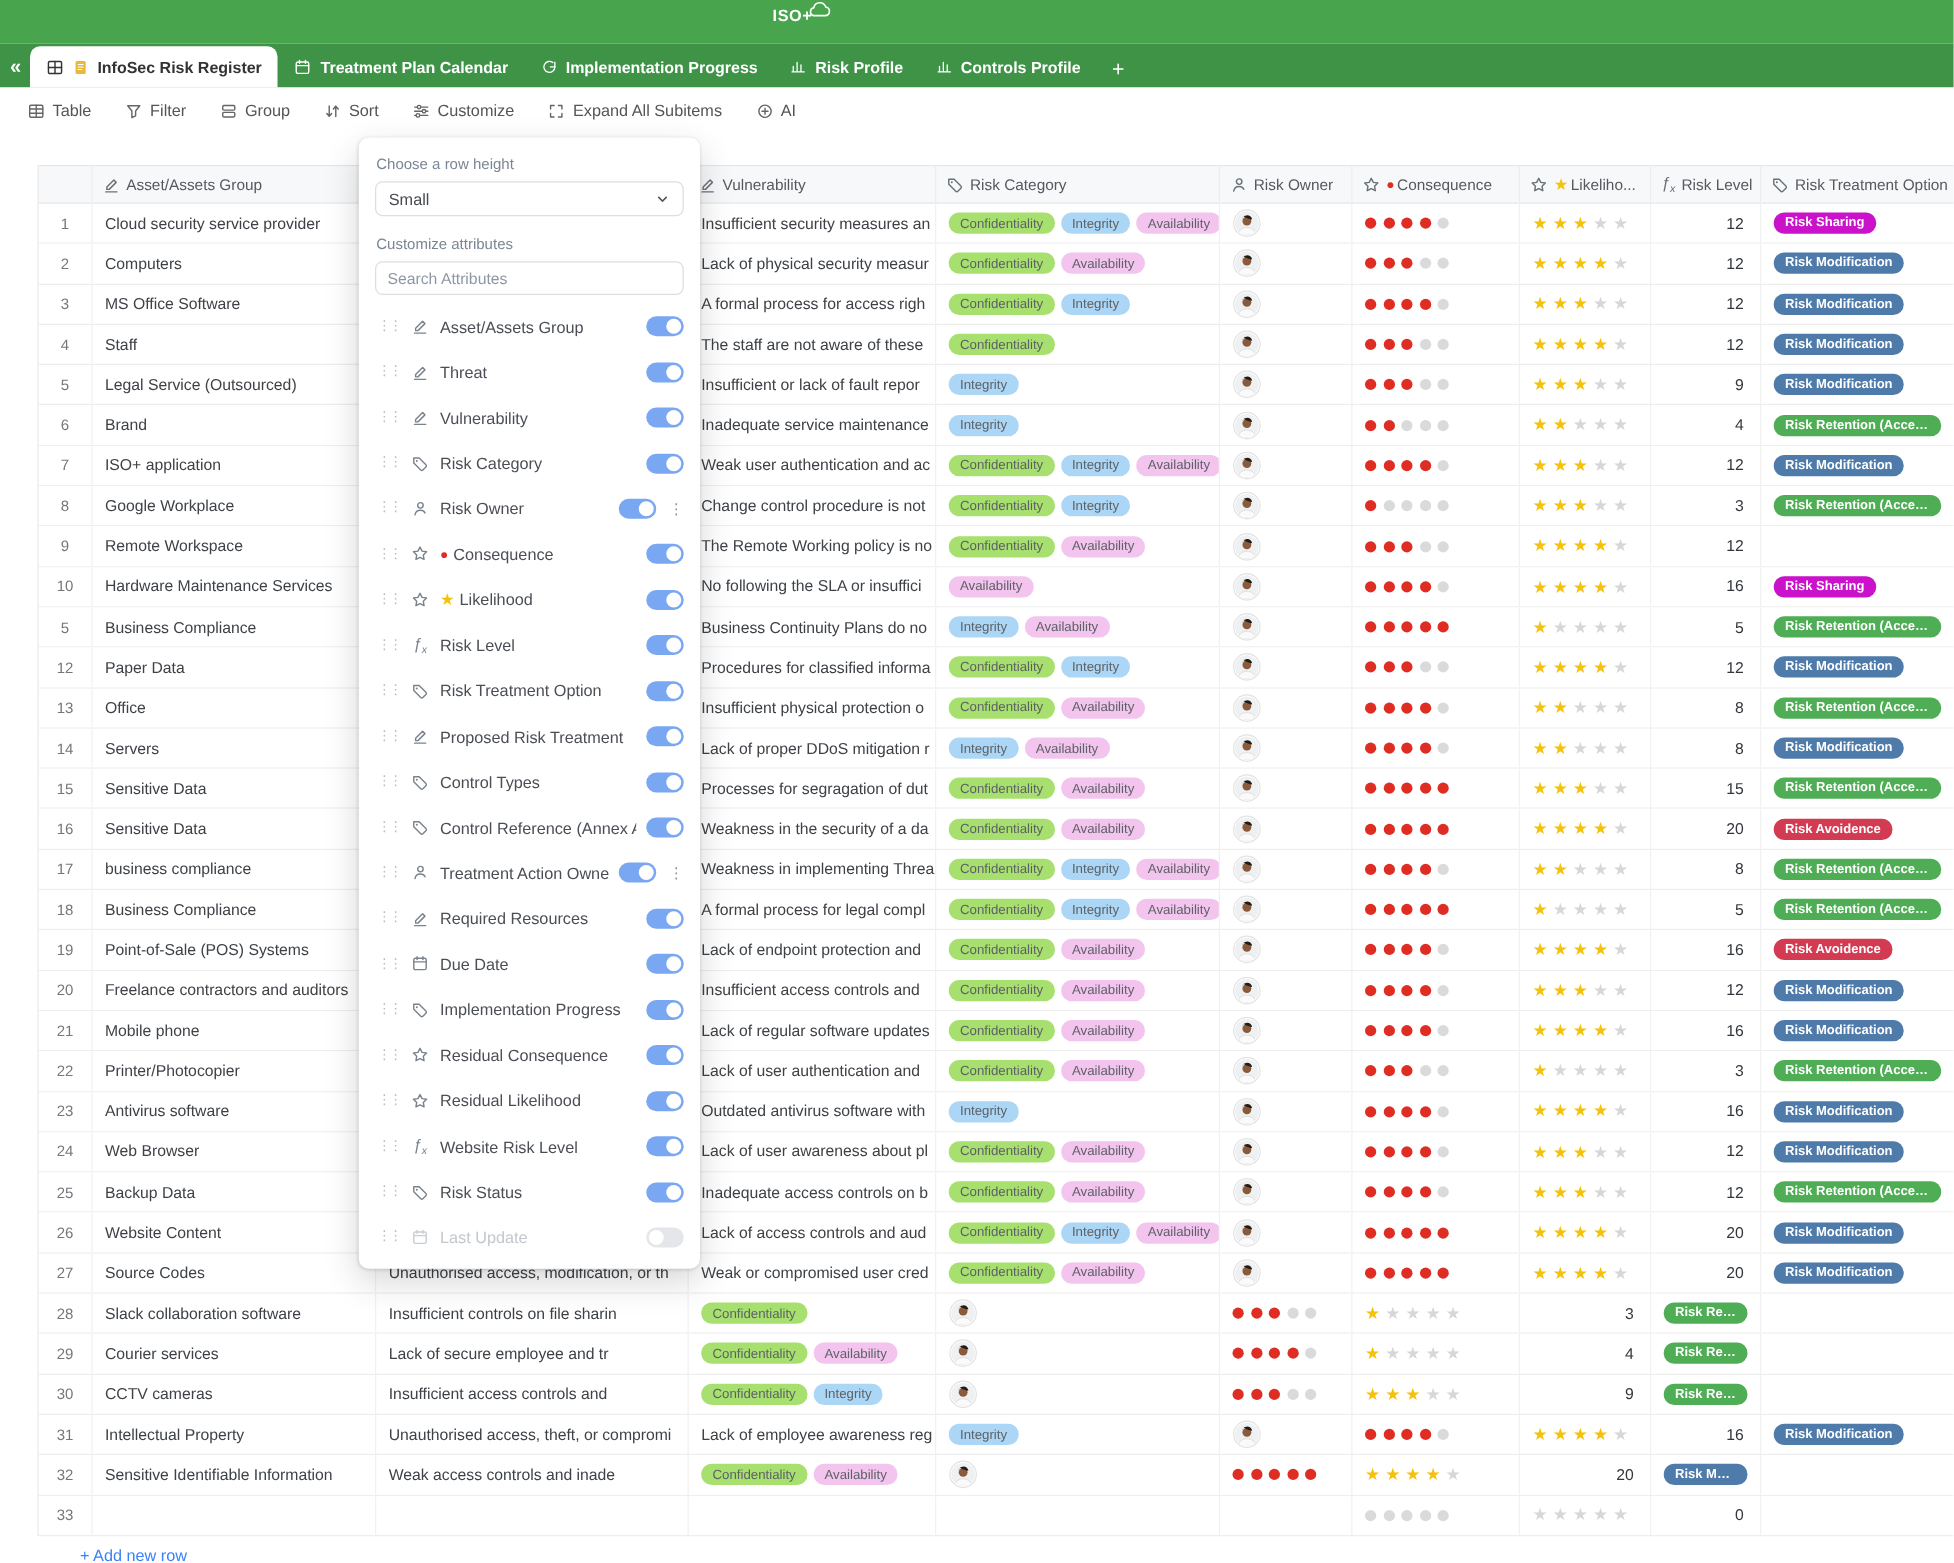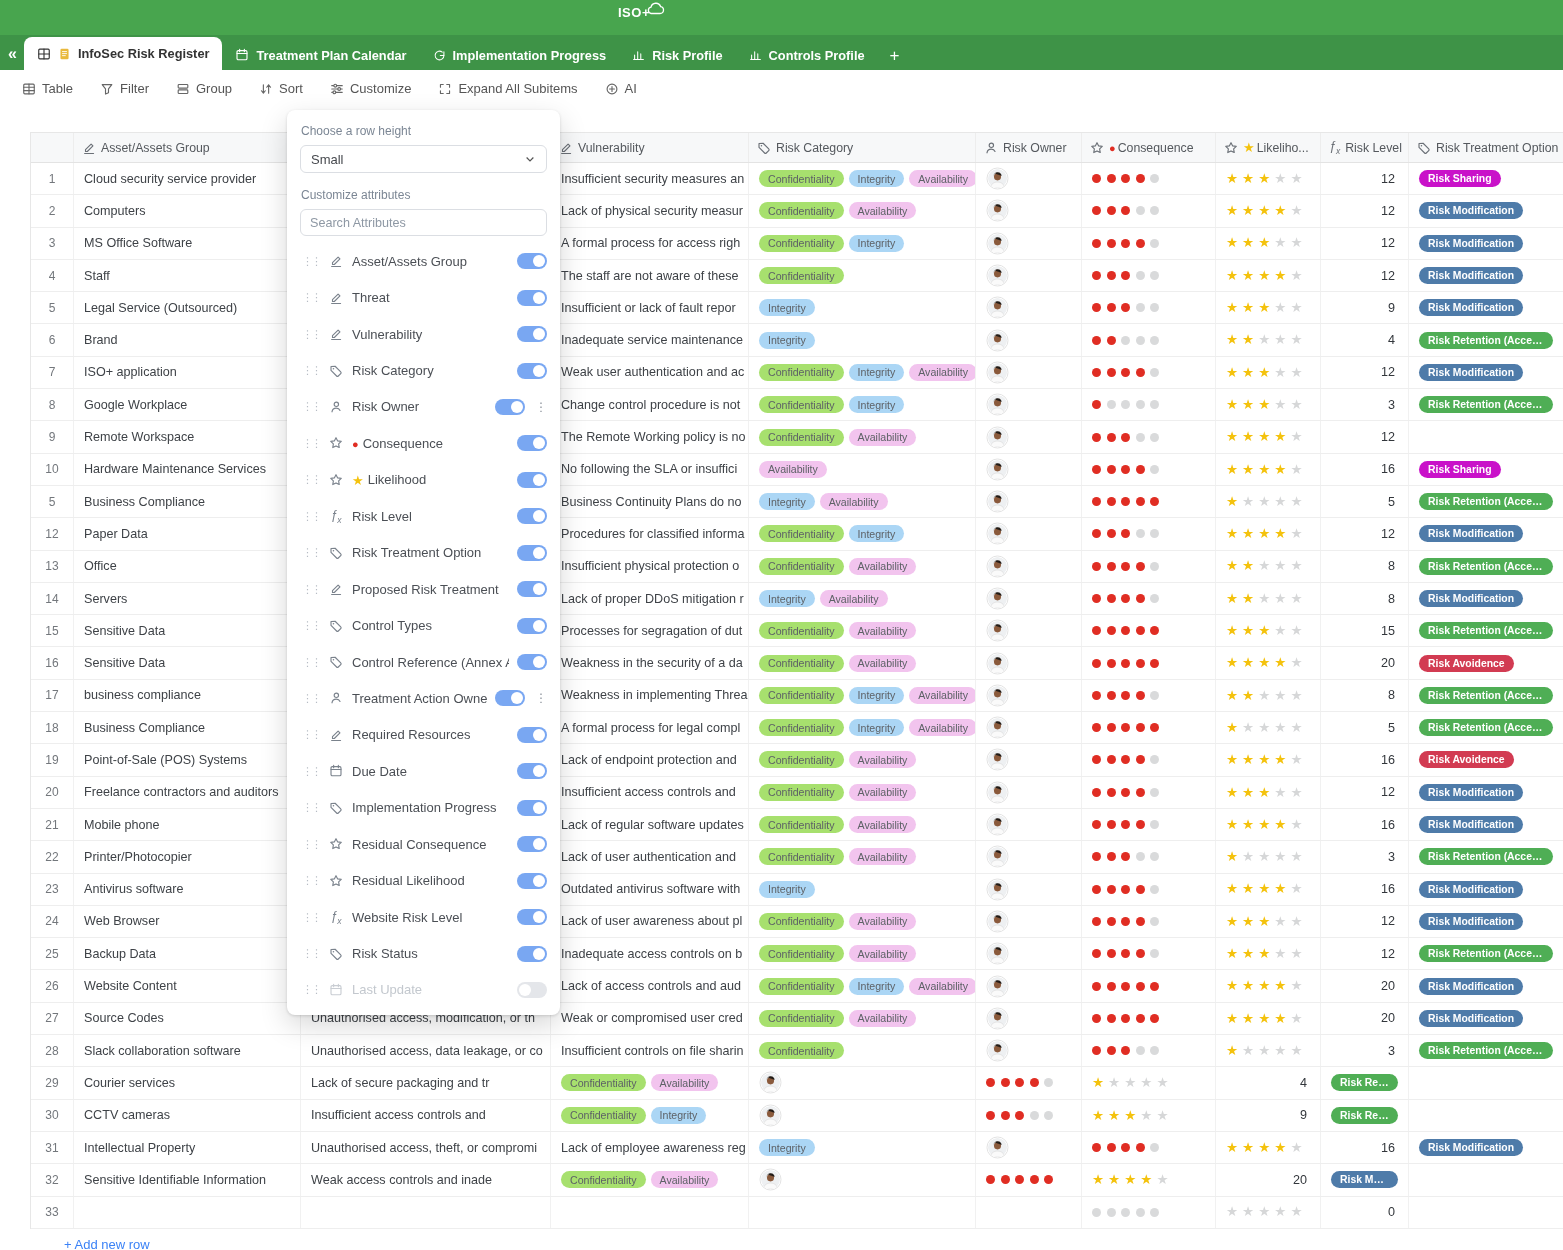--- a/index.html
+++ b/index.html
@@ -81,21 +81,21 @@
     <span class="cloud">
       <svg width="20" height="14" viewBox="0 0 20 14" fill="none" stroke="#fff" stroke-width="1.3">
         <path d="M5 12.5h9a3.5 3.5 0 0 0 .6-6.95A5 5 0 0 0 5 6.2 3.2 3.2 0 0 0 5 12.5z"></path>
       </svg>
     </span>
   </div>
 </div>
 
 <div class="tabbar">
   <span class="collapse-btn">«</span>
-  <span id="tabs-host" style="display:flex;align-items:flex-end;">
+  <span id="tabs-host" style="display:flex;align-items:center;">
       <div class="tab active">
         <span class="t-ic">
           <svg width="14" height="14" viewBox="0 0 16 16" fill="none" stroke="currentColor" stroke-width="1.3" stroke-linecap="round" stroke-linejoin="round">
             <rect x="2" y="2.5" width="12" height="11" rx="1.2"></rect>
             <path d="M2 8h12M8 2.5v11"></path>
           </svg>
         </span>
         <span class="t-ic">
           <svg width="13" height="14" viewBox="0 0 16 16">
             <rect x="3" y="1.5" width="10" height="13" rx="1.5" fill="#e9b93c"></rect>
@@ -1476,21 +1476,20 @@
           <span class="star" style="color: rgb(214, 215, 216);">★</span>
         </div>
         <div class="td level">20</div>
         <div class="td">
           <span class="treat-chip" style="background: rgb(78, 123, 169);">Risk Modification</span>
         </div>
       </div>
       <div class="trow">
         <div class="td num">28</div>
         <div class="td">Slack collaboration software</div>
-        <div class="td">Unauthorised access, data leakage, or co</div>
         <div class="td">Insufficient controls on file sharin</div>
         <div class="td">
           <span class="cat-chip" style="background: rgb(167, 224, 110);">Confidentiality</span>
         </div>
         <div class="td">
           <span class="avatar">
             <svg width="23" height="23" viewBox="0 0 24 24">
               <circle cx="12" cy="12" r="11" fill="#ffffff" stroke="#e2e2e2"></circle>
               <clipPath id="avclip">
                 <circle cx="12" cy="12" r="10"></circle>
@@ -1519,21 +1518,21 @@
           <span class="star" style="color: rgb(214, 215, 216);">★</span>
         </div>
         <div class="td level">3</div>
         <div class="td">
           <span class="treat-chip" style="background: rgb(79, 174, 85);">Risk Retention (Acceptan...</span>
         </div>
       </div>
       <div class="trow">
         <div class="td num">29</div>
         <div class="td">Courier services</div>
-        <div class="td">Lack of secure packaging and tr</div>
+        <div class="td">Lack of secure employee and tr</div>
         <div class="td">
           <span class="cat-chip" style="background: rgb(167, 224, 110);">Confidentiality</span>
           <span class="cat-chip" style="background: rgb(242, 196, 238);">Availability</span>
         </div>
         <div class="td">
           <span class="avatar">
             <svg width="23" height="23" viewBox="0 0 24 24">
               <circle cx="12" cy="12" r="11" fill="#ffffff" stroke="#e2e2e2"></circle>
               <clipPath id="avclip">
                 <circle cx="12" cy="12" r="10"></circle>

